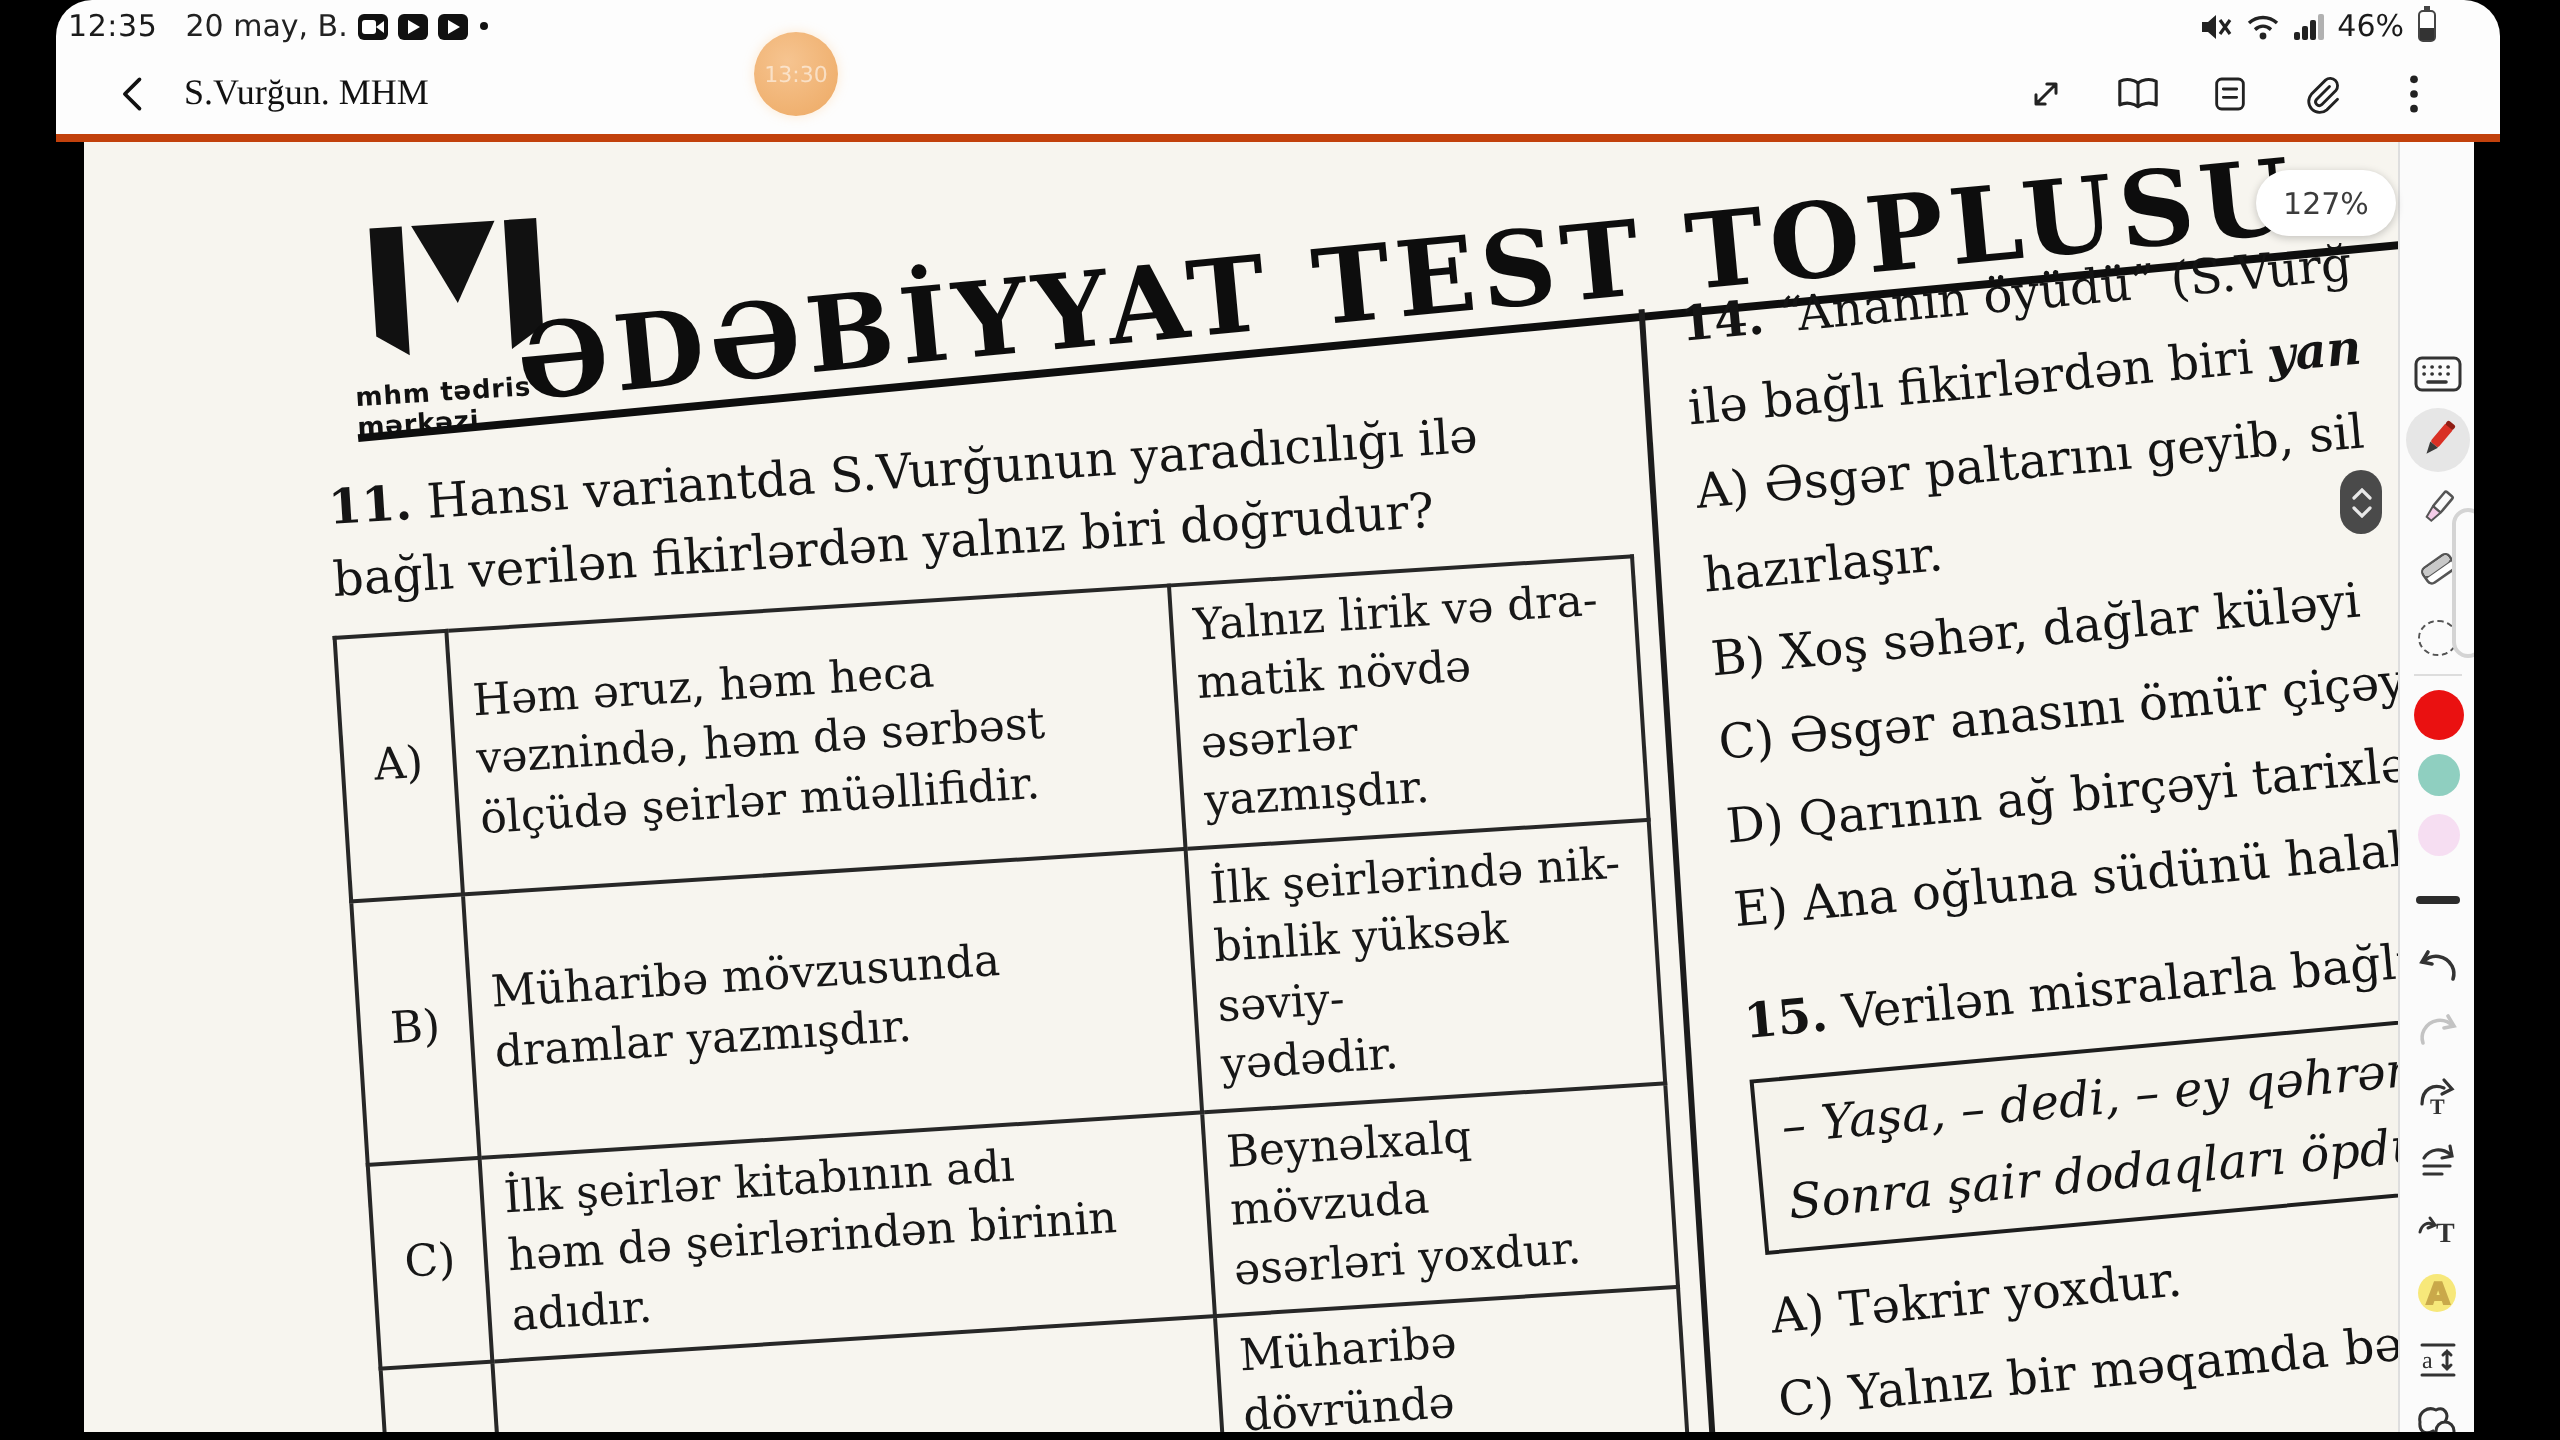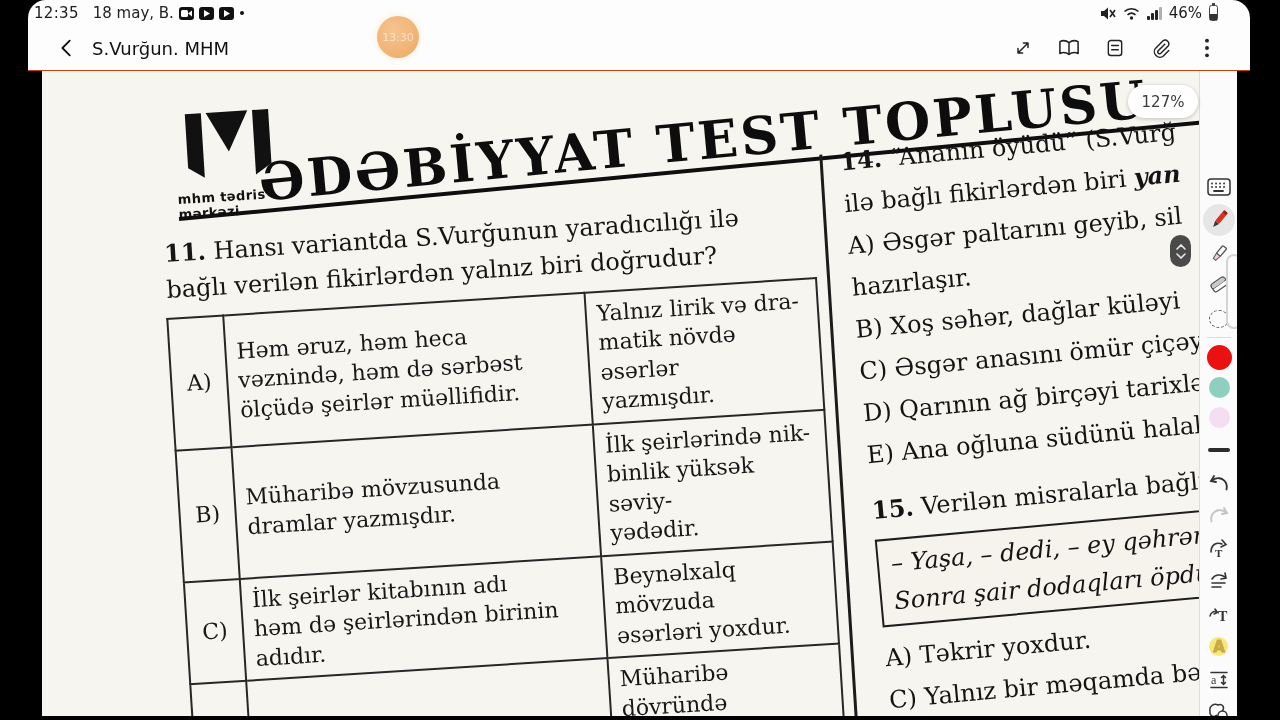--- a/index.html
+++ b/index.html
@@ -19,21 +19,21 @@
   .sdot { width:4px; height:4px; background:#111; border-radius:50%; margin-left:6px; }
   #statusright { position:absolute; right:32px; top:0; height:26px; display:flex;
                  align-items:center; gap:7px; font-size:15px; color:#1b1b1b; }
   .bars { display:flex; align-items:flex-end; gap:1.5px; height:13px; }
   .bars i { width:2.5px; background:#222; border-radius:1px; display:block; }
   .batt { width:9px; height:16px; border:1.5px solid #444; border-radius:2.5px; position:relative; }
   .batt:before { content:""; position:absolute; left:1.5px; top:-3.5px; width:3px; height:2px; background:#444; }
   .batt b { position:absolute; left:0; right:0; bottom:0; height:46%; background:#333; }
 
   #appbar { position:absolute; left:0; top:26px; width:100%; height:45px;
-            border-bottom:1px solid #c2410c; display:flex; align-items:center; }
+            border-bottom:4px solid #c2410c; display:flex; align-items:center;font-family:Liberation Serif, serif; }
   #appbar .back { width:34px; height:34px; margin-left:22px; display:flex; align-items:center;
                   justify-content:center; cursor:pointer; }
   #appbar .title { font-size:18px; color:#111; margin-left:8px; font-weight:400; }
   #appbar .right { position:absolute; right:30px; display:flex; align-items:center; gap:20px; }
   .abicon { width:26px; height:26px; display:flex; align-items:center; justify-content:center; cursor:pointer; }
 
   
   #content { position:absolute; left:42px; top:71px; width:1195px; height:645px;
              background:#fbfbfb; overflow:hidden; }
 
@@ -102,21 +102,21 @@
   .ya { position:relative; width:22px; height:22px; display:flex; align-items:center; justify-content:center; }
   .ya i { position:absolute; left:1px; top:1px; width:19px; height:19px; border-radius:50%; background:#f7e87a; }
   .ya b { position:relative; font-size:15px; font-weight:bold; color:#caa84a; -webkit-text-stroke:1px #c9a94b; }
 </style>
 </head>
 <body>
 
 <div id="topbars">
   <div id="statusbar">
     <span class="time">12:35</span>
-    <span class="date">18 may, B.</span>
+    <span class="date">20 may, B.</span>
     <span class="sbadge">
       <svg width="11" height="9" viewBox="0 0 11 9">
           <rect x="0" y="1" width="7" height="7" rx="1.5" fill="#fff"></rect>
           <path d="M7 4.5 L11 1.5 V7.5 Z" fill="#fff"></path>
         </svg>
     </span>
     <span class="sbadge">
       <svg width="9" height="9" viewBox="0 0 9 9">
           <path d="M2 1 L8 4.5 L2 8 Z" fill="#fff"></path>
         </svg>

